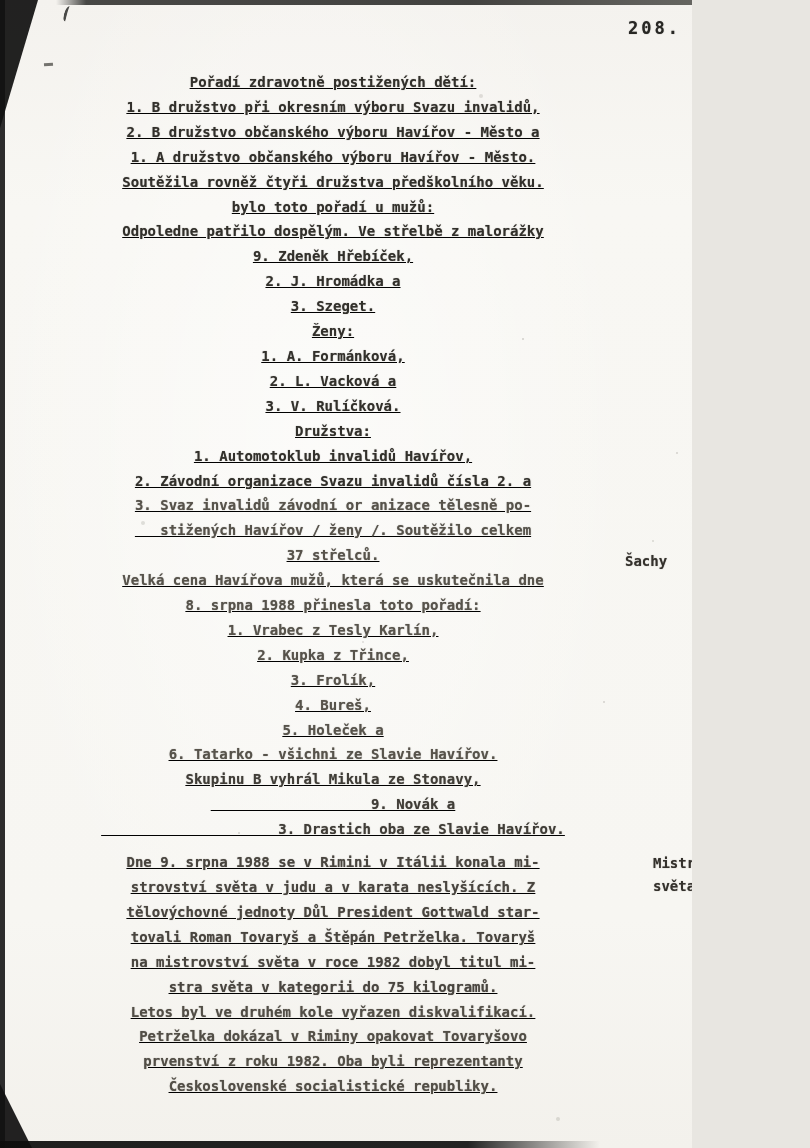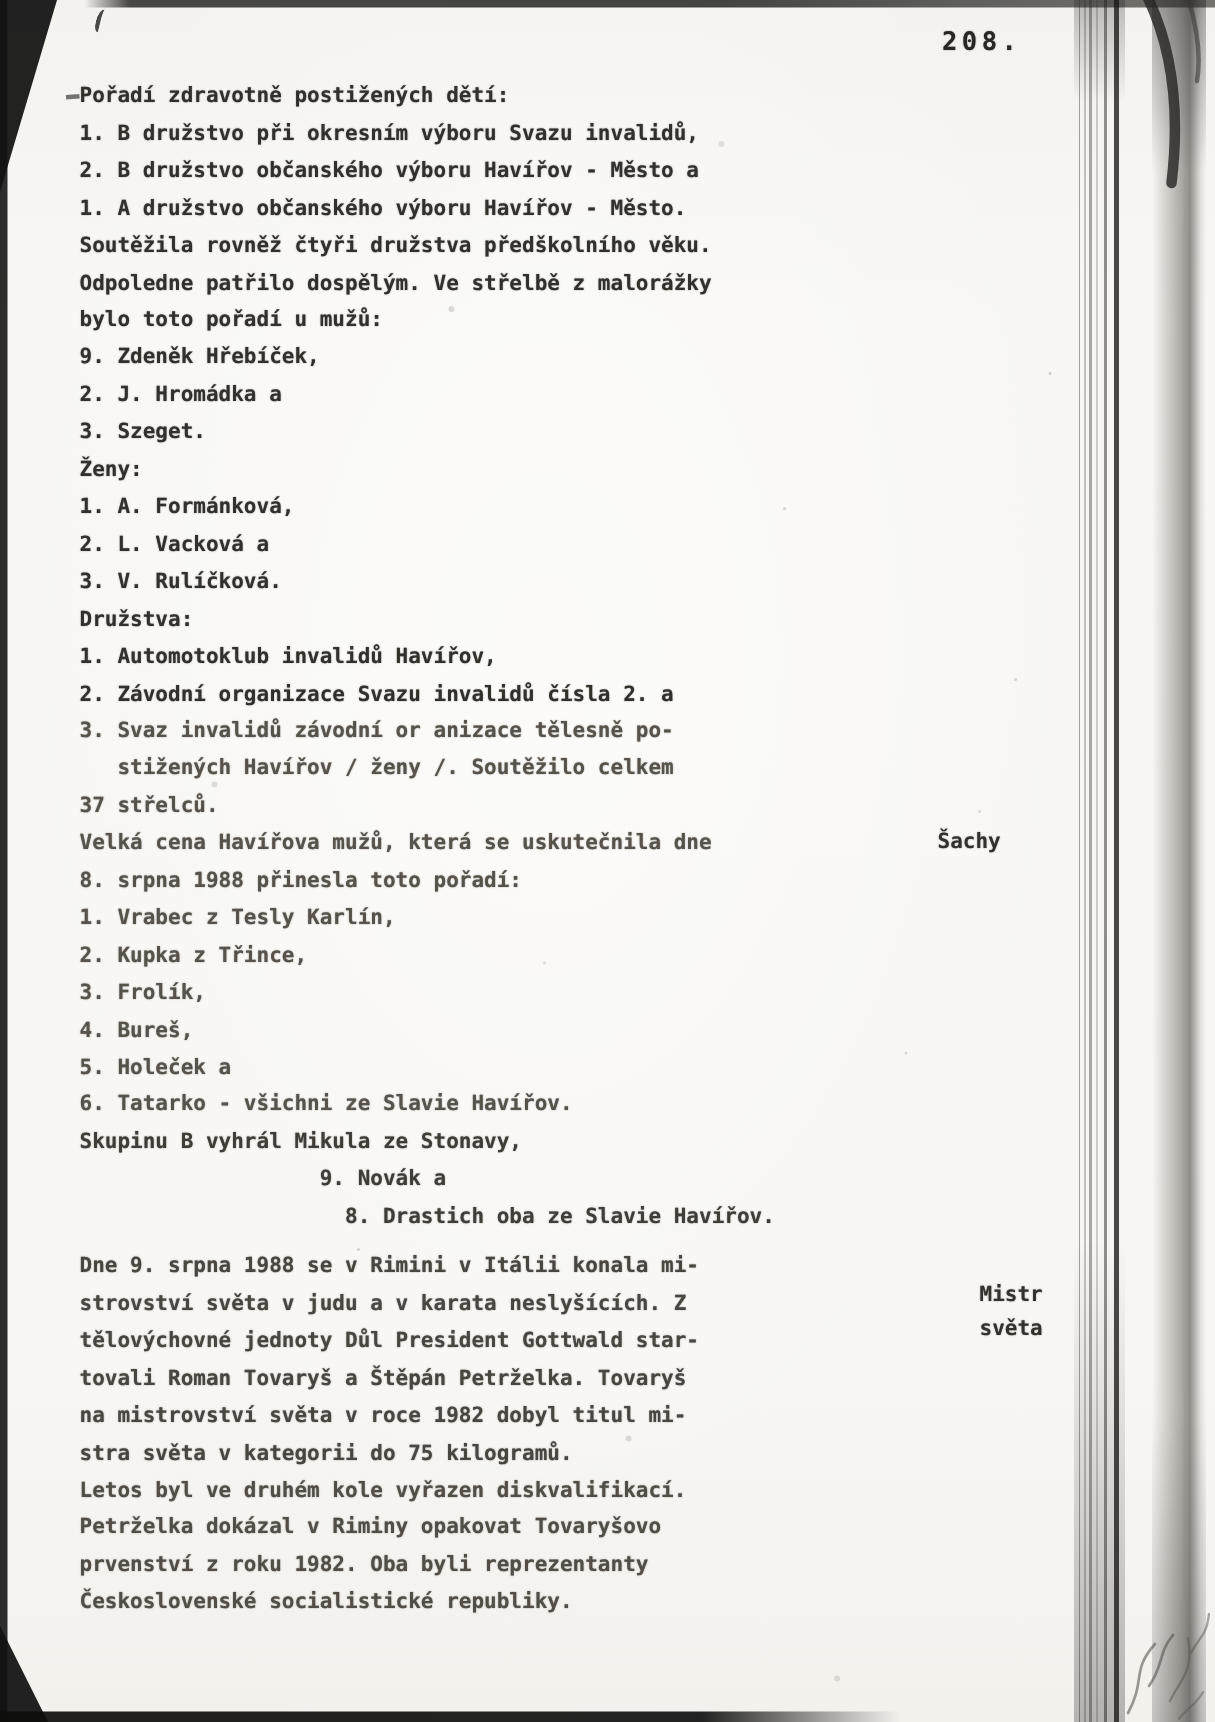--- a/index.html
+++ b/index.html
@@ -1,26 +1,27 @@
 <!DOCTYPE html>
 <html><head>
 <meta charset="utf-8">
 <style>
   html,body{margin:0;padding:0;background:#e8e6e1;}
   .scan{
-    position:relative; width:810px; height:1148px; overflow:hidden;
+    position:relative; width:692px; height:1148px; overflow:hidden;
     background:
       radial-gradient(ellipse at 45% 38%, rgba(255,255,255,.55) 0%, rgba(255,255,255,0) 60%),
       linear-gradient(180deg,#f4f2ee 0%,#f8f7f3 18%,#f7f6f2 80%,#f3f1ec 100%);
     font-family:"DejaVu Sans Mono", monospace;
+    text-align:center;
   }
 
   
   .text-block{
-    position:absolute; left:53px; top:52px; width:560px;
+    position:absolute; left:53px; top:70px; width:560px;text-decoration:underline;
   }
   .doc-line{
     white-space:pre;
     font:bold 14px/24.9px "DejaVu Sans Mono", monospace;
     color:#32302b;
     text-shadow:0 0 1px rgba(48,44,38,.55);
   }
   .doc-line:nth-child(n+18):nth-child(-n+28){color:#57534b;}
   .doc-line:nth-child(n+29):nth-child(-n+31){color:#403d37;}
   .doc-line:nth-child(n+32){color:#49453f;}
@@ -120,22 +121,22 @@
   <div class="speckles"></div>
 
   <div class="page-number">208.</div>
 
   <div class="text-block">
       <div class="doc-line">Pořadí zdravotně postižených dětí:</div>
       <div class="doc-line">1. B družstvo při okresním výboru Svazu invalidů,</div>
       <div class="doc-line">2. B družstvo občanského výboru Havířov - Město a</div>
       <div class="doc-line">1. A družstvo občanského výboru Havířov - Město.</div>
       <div class="doc-line">Soutěžila rovněž čtyři družstva předškolního věku.</div>
+      <div class="doc-line">bylo toto pořadí u mužů:</div>
       <div class="doc-line">Odpoledne patřilo dospělým. Ve střelbě z malorážky</div>
-      <div class="doc-line">bylo toto pořadí u mužů:</div>
       <div class="doc-line">9. Zdeněk Hřebíček,</div>
       <div class="doc-line">2. J. Hromádka a</div>
       <div class="doc-line">3. Szeget.</div>
       <div class="doc-line">Ženy:</div>
       <div class="doc-line">1. A. Formánková,</div>
       <div class="doc-line">2. L. Vacková a</div>
       <div class="doc-line">3. V. Rulíčková.</div>
       <div class="doc-line">Družstva:</div>
       <div class="doc-line">1. Automotoklub invalidů Havířov,</div>
       <div class="doc-line">2. Závodní organizace Svazu invalidů čísla 2. a</div>
@@ -145,21 +146,21 @@
       <div class="doc-line">Velká cena Havířova mužů, která se uskutečnila dne</div>
       <div class="doc-line">8. srpna 1988 přinesla toto pořadí:</div>
       <div class="doc-line">1. Vrabec z Tesly Karlín,</div>
       <div class="doc-line">2. Kupka z Třince,</div>
       <div class="doc-line">3. Frolík,</div>
       <div class="doc-line">4. Bureš,</div>
       <div class="doc-line">5. Holeček a</div>
       <div class="doc-line">6. Tatarko - všichni ze Slavie Havířov.</div>
       <div class="doc-line">Skupinu B vyhrál Mikula ze Stonavy,</div>
       <div class="doc-line">                   9. Novák a</div>
-      <div class="doc-line">                     8. Drastich oba ze Slavie Havířov.</div>
+      <div class="doc-line">                     3. Drastich oba ze Slavie Havířov.</div>
       <div class="doc-line">Dne 9. srpna 1988 se v Rimini v Itálii konala mi-</div>
       <div class="doc-line">strovství světa v judu a v karata neslyšících. Z</div>
       <div class="doc-line">tělovýchovné jednoty Důl President Gottwald star-</div>
       <div class="doc-line">tovali Roman Tovaryš a Štěpán Petrželka. Tovaryš</div>
       <div class="doc-line">na mistrovství světa v roce 1982 dobyl titul mi-</div>
       <div class="doc-line">stra světa v kategorii do 75 kilogramů.</div>
       <div class="doc-line">Letos byl ve druhém kole vyřazen diskvalifikací.</div>
       <div class="doc-line">Petrželka dokázal v Riminy opakovat Tovaryšovo</div>
       <div class="doc-line">prvenství z roku 1982. Oba byli reprezentanty</div>
       <div class="doc-line">Československé socialistické republiky.</div>

